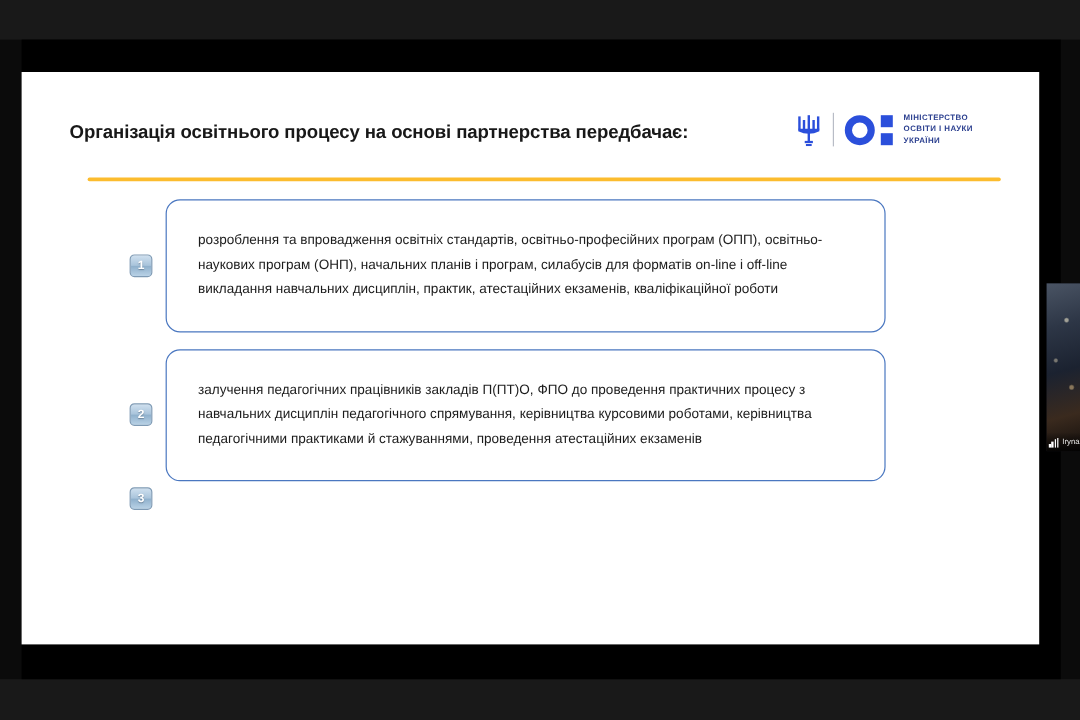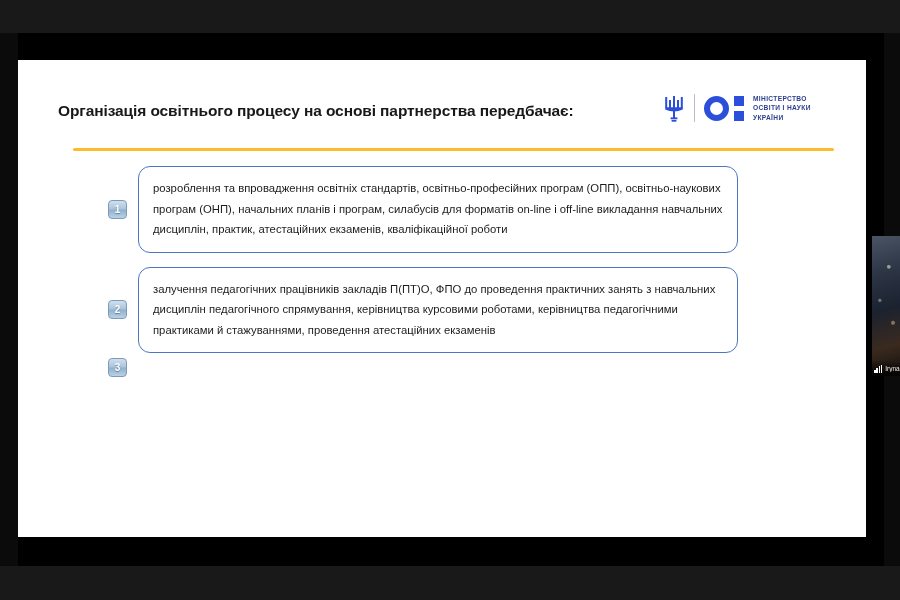--- a/index.html
+++ b/index.html
@@ -155,21 +155,21 @@
   .callout {
     margin-left: 30px;
     width: 600px;
     border: 1.3px solid #4a77c0;
     border-radius: 12px;
     background: #ffffff;
     box-sizing: border-box;
     padding: 11px 14px 12px 14px;
   }
   .callout p {
-    margin: 0;
+    margin: 12px;
     font-size: 11.3px;
     line-height: 20.5px;
     color: #1c1c1c;
   }
 
   
   .video-tile {
     position: absolute;
     left: 872px;
     top: 236px;
@@ -270,21 +270,21 @@
       <div class="row">
         <div class="badge">1</div>
         <div class="callout">
           <p>розроблення та впровадження освітніх стандартів, освітньо-професійних програм (ОПП), освітньо-наукових програм (ОНП), начальних планів і програм, силабусів для форматів on-line i off-line викладання навчальних дисциплін, практик, атестаційних екзаменів, кваліфікаційної роботи</p>
         </div>
       </div>
 
       <div class="row">
         <div class="badge">2</div>
         <div class="callout">
-          <p>залучення педагогічних працівників закладів П(ПТ)О, ФПО до проведення практичних занять з навчальних дисциплін педагогічного спрямування, керівництва курсовими роботами, керівництва педагогічними практиками й стажуваннями, проведення атестаційних екзаменів</p>
+          <p>залучення педагогічних працівників закладів П(ПТ)О, ФПО до проведення практичних процесу з навчальних дисциплін педагогічного спрямування, керівництва курсовими роботами, керівництва педагогічними практиками й стажуваннями, проведення атестаційних екзаменів</p>
         </div>
       </div>
 
       <div class="row">
         <div class="badge">3</div>
       </div>
 
     </div>
   </div>
 

